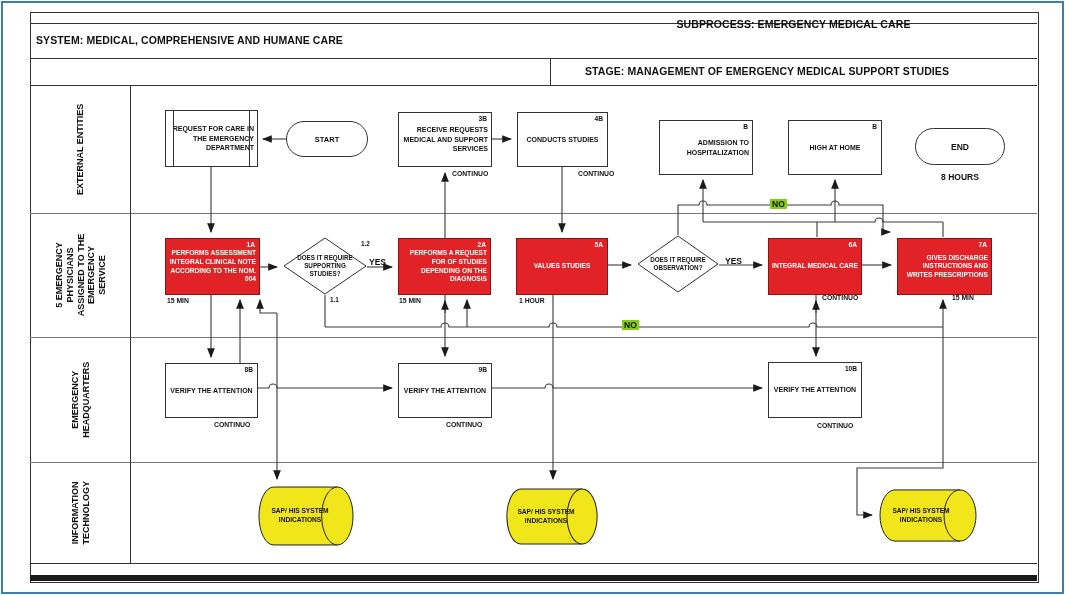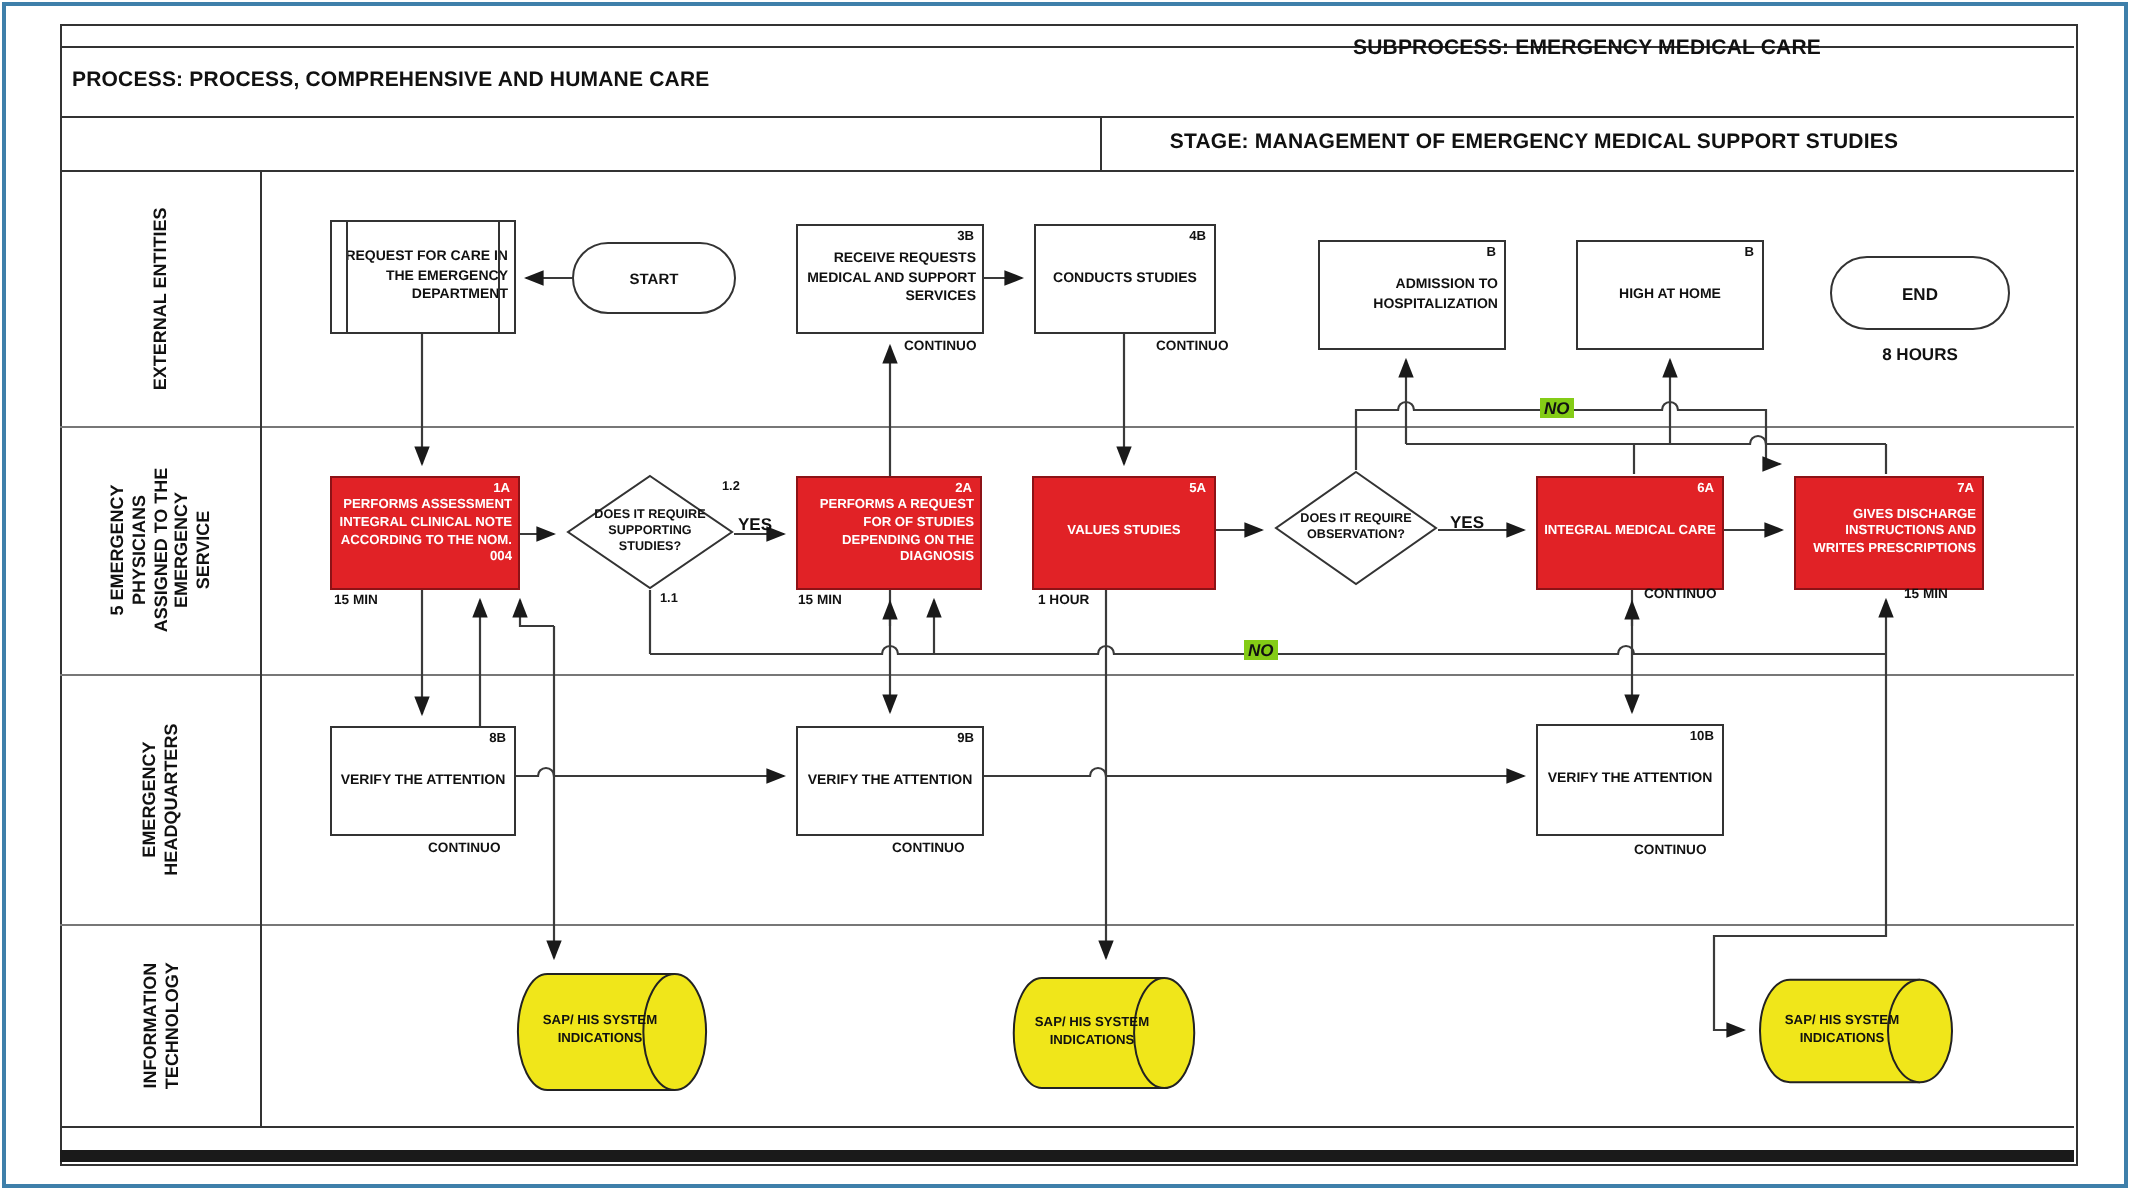--- a/index.html
+++ b/index.html
@@ -18,21 +18,21 @@
   .node{position:absolute;box-sizing:border-box;display:flex;align-items:center;justify-content:center;
         text-align:right;font-weight:bold;}
   .whitebox{background:#fff;border:1px solid #333;font-size:7px;line-height:1.35;padding:2px 3px;}
   .redbox{background:#E12226;border:1px solid #8d1216;color:#fff;font-size:6.6px;line-height:1.3;padding:2px 3px;}
   .terminator{background:#fff;border:1px solid #333;border-radius:19px;font-size:7.5px;}
   .corner{position:absolute;top:2px;right:4px;font-size:6.6px;font-weight:bold;}
   .redbox .corner{color:#fff;}
   .dblbars{position:absolute;left:7px;right:7px;top:0;bottom:0;border-left:1px solid #333;border-right:1px solid #333;}
   .tag{position:absolute;font-weight:bold;font-size:6.8px;white-space:nowrap;}
   .biglbl{position:absolute;font-weight:bold;font-size:8.5px;white-space:nowrap;}
-  .onwire{background:#84cc16;padding:0 2px;font-style:italic;}
+  .onwire{background:#84cc16;padding:0 2px;}
   .numlbl{position:absolute;font-weight:bold;font-size:6.4px;white-space:nowrap;}
   .dshape,.cylshape{position:absolute;}
   .dtext{position:absolute;display:flex;align-items:center;justify-content:center;text-align:center;
          font-weight:bold;font-size:6.3px;line-height:1.25;}
   .cyltext{position:absolute;display:flex;align-items:center;justify-content:center;text-align:center;
          font-weight:bold;font-size:6.6px;line-height:1.3;}
   .wires{position:absolute;left:0;top:0;}
   .ctr{text-align:center;}
 </style>
 </head>
@@ -45,21 +45,21 @@
 <div class="hline" style="left:30px;top:58px;width:1007px;background:#333;"></div>
 <div class="hline" style="left:30px;top:85px;width:1007px;background:#333;"></div>
 <div class="vline" style="left:550px;top:58px;height:27px;background:#333;"></div>
 <div class="hline" style="left:30px;top:213px;width:1007px;"></div>
 <div class="hline" style="left:30px;top:337px;width:1007px;"></div>
 <div class="hline" style="left:30px;top:462px;width:1007px;"></div>
 <div class="hline" style="left:30px;top:563px;width:1007px;background:#333;"></div>
 <div class="vline" style="left:130px;top:85px;height:478px;background:#333;"></div>
 <div class="blackbar" style="left:30px;top:575px;width:1007px;height:6px;"></div>
 
-<div class="hdr" style="left:36px;top:34px;">PROCESS: PROCESS, COMPREHENSIVE AND HUMANE CARE</div>
+<div class="hdr" style="left:36px;top:34px;">SYSTEM: MEDICAL, COMPREHENSIVE AND HUMANE CARE</div>
 <div class="hdr ctr" style="left:550px;top:18px;width:487px;">SUBPROCESS: EMERGENCY MEDICAL CARE</div>
 <div class="hdr ctr" style="left:550px;top:65px;width:434px;">STAGE: MANAGEMENT OF EMERGENCY MEDICAL SUPPORT STUDIES</div>
 
 <div class="lane-label ll1" style="top:85px;height:128px;">
     <span>EXTERNAL ENTITIES</span>
   </div>
 <div class="lane-label ll2" style="top:213px;height:124px;">
     <span>5 EMERGENCY PHYSICIANS ASSIGNED TO THE EMERGENCY SERVICE</span>
   </div>
 <div class="lane-label ll3" style="top:337px;height:125px;">

